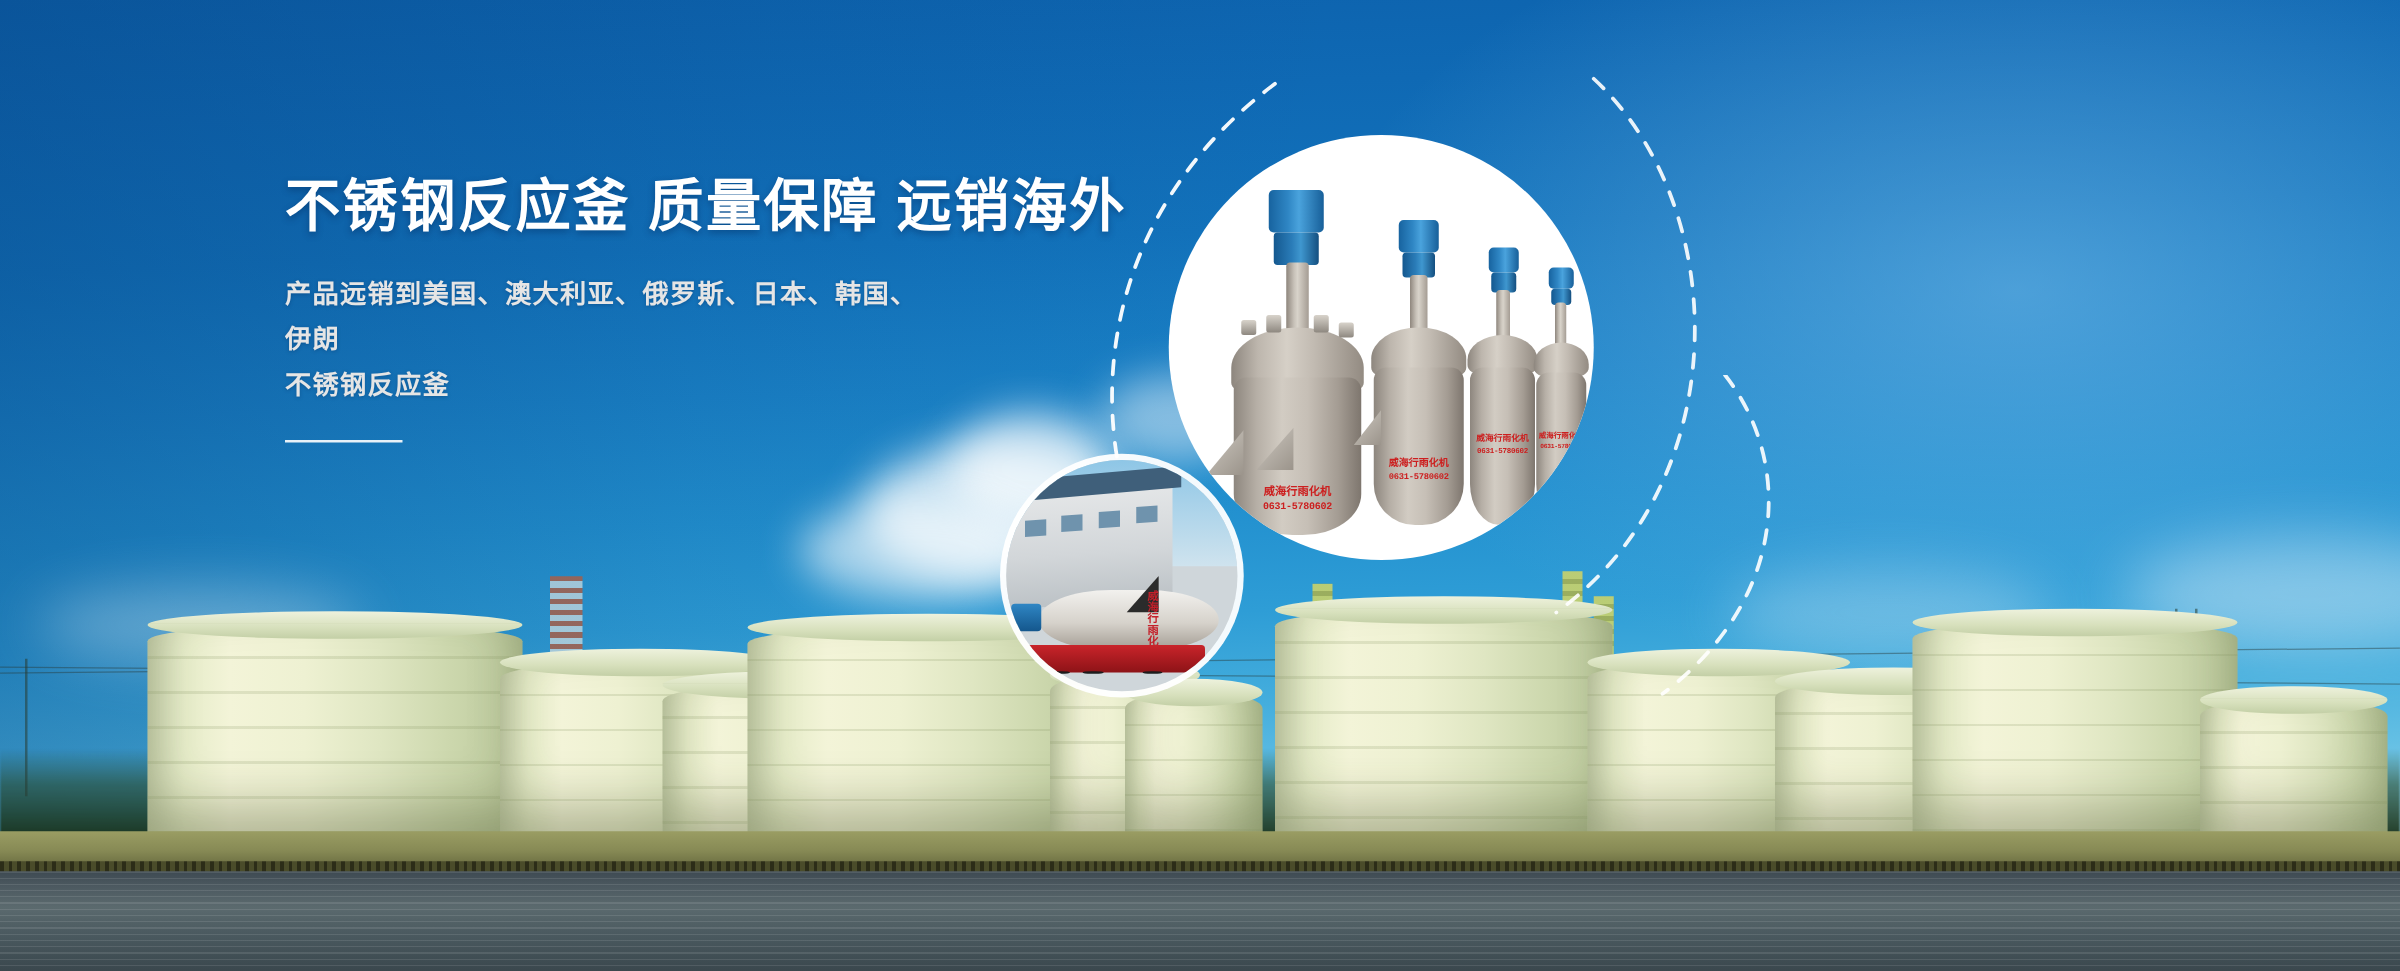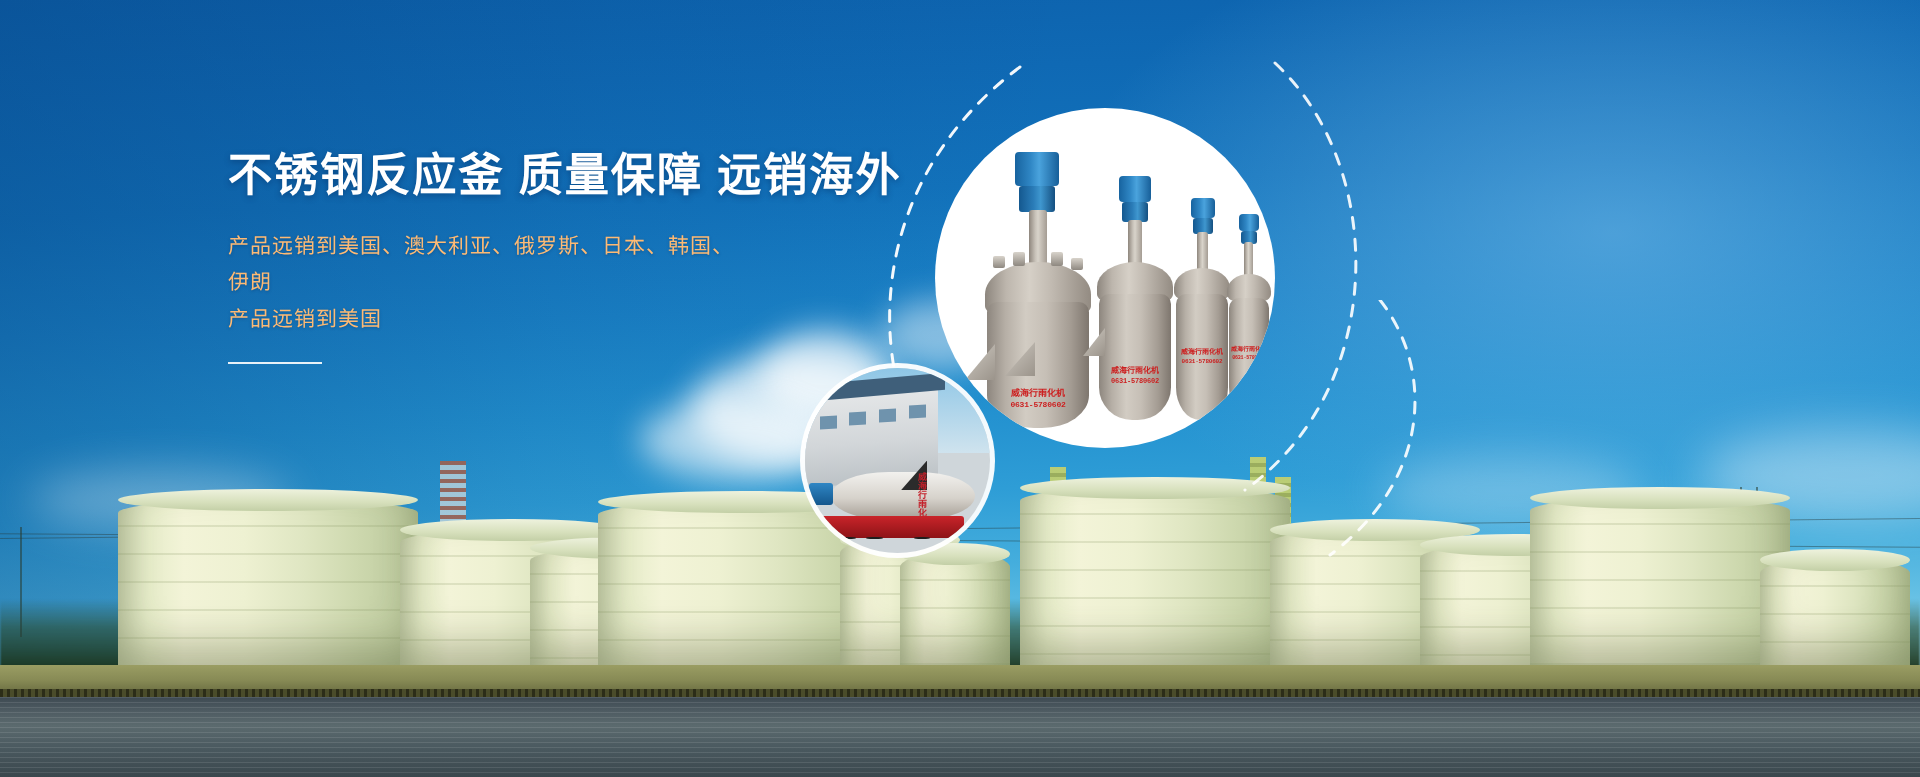--- a/index.html
+++ b/index.html
@@ -121,21 +121,21 @@
   .tower{
     position:absolute; bottom:196px; left:440px; width:26px; height:120px;
     background:repeating-linear-gradient(180deg, rgba(180,90,60,.9) 0 4px, rgba(230,230,225,.75) 4px 9px);
     opacity:.85;
   }
   .wire{position:absolute;height:1px;background:rgba(40,60,60,.45);}
 
   
   .copy{
     position:absolute;
-    left:228px; top:150px;
+    left:228px; top:140px;
     width:640px;
   }
   .headline{
     margin:0;
     color:#ffffff;
     font-size:46px;
     font-weight:700;
     letter-spacing:2px;
     line-height:1.12;
     white-space:nowrap;
@@ -150,26 +150,27 @@
     background:#27ace9;
     color:#ffffff;
     font-size:22px;
     line-height:1;
     padding:13px 22px 14px 28px;
     letter-spacing:1px;
     white-space:nowrap;
   }
   .desc{
     margin:26px 0 0 0;
-    color:#fdba74;
+    color:#e5e5e5;
     font-size:21px;
     line-height:1.75;
     letter-spacing:1px;
     max-width:520px;
     text-shadow:0 1px 3px rgba(0,40,90,.35);
+    font-weight:bold;
   }
   .rule{
     margin-top:24px;
     width:94px; height:2px;
     background:#ffffff;
     opacity:.9;
   }
 
   
   .circle-big{
@@ -409,19 +410,19 @@
       <div class="sc-wheel" style="left:66%;"></div>
     </div>
   </div>
 
   <div class="copy">
     <h1 class="headline">不锈钢反应釜 质量保障 远销海外</h1>
 
 
     <p class="desc">
       <span>产品远销到美国、澳大利亚、俄罗斯、日本、韩国、伊朗</span><br>
-      <span>产品远销到美国</span>
+      <span>不锈钢反应釜</span>
     </p>
 
     <div class="rule"></div>
   </div>
 
 </div>
 
 </body></html>

